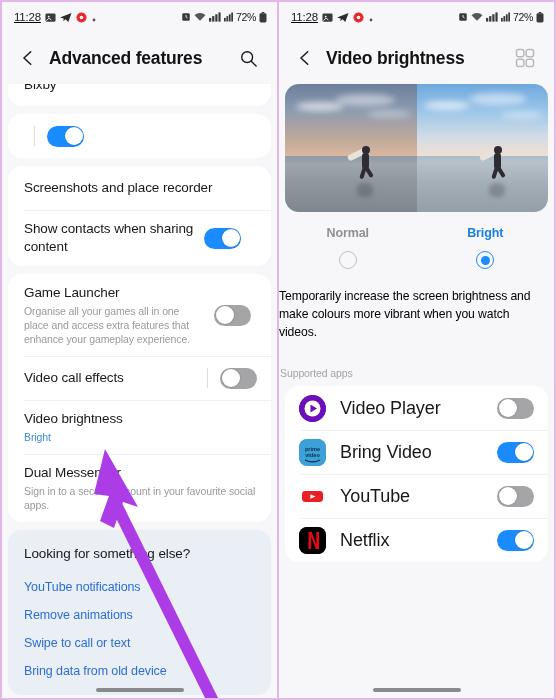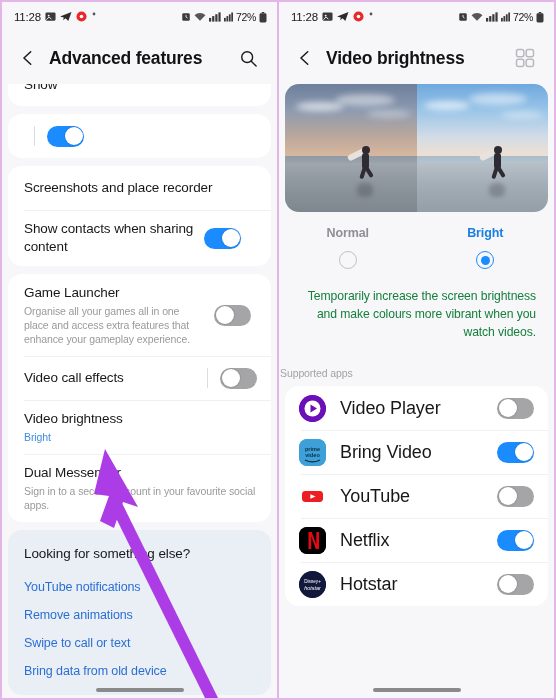--- a/index.html
+++ b/index.html
@@ -36,22 +36,23 @@
     height: 30px;
     display: flex;
     align-items: center;
     justify-content: space-between;
     padding: 0 10px 0 12px;
     background: #f7f6f8;
     box-sizing: border-box;
   }
   .sb-left {
     display: flex;
-    align-items: flex-start;
+    align-items: flex-end;
     gap: 4px;
+    text-decoration: underline;
   }
   .sb-time {
     font-size: 11.5px;
     color: #1a1a1a;
     letter-spacing: -0.2px;
   }
   .sb-ico { display: inline-flex; align-items: center; }
   .sb-right {
     display: flex;
     align-items: center;
@@ -308,26 +309,25 @@
     display: flex; align-items: center; justify-content: center;
   }
   .mode.selected .radio::after {
     content: "";
     width: 9px; height: 9px;
     border-radius: 50%;
     background: #1a8cff;
   }
 
   .mode-desc {
-    margin: 18px 18px 0 16px;
+    margin: 18px 18px 0 0;
     font-size: 12.2px;
     line-height: 18px;
-    color: #15803d;
+    color: #000000;
     letter-spacing: -0.1px;
-    text-align: right;
   }
   .section-label {
     margin: 26px 0 7px 1px;
     font-size: 10.5px;
     color: #a3a3a7;
     letter-spacing: -0.1px;
   }
 
   
   .app-icon {
@@ -454,21 +454,21 @@
             <path d="M12.9 12.9 18 18" stroke="#1b1b1b" stroke-width="1.5" stroke-linecap="round"></path>
           </svg>
       </div>
     </div>
 
     <div class="scroll">
 
       <div class="card flat-top" style="margin-top:-8px;">
         <div class="row" style="min-height:30px;align-items:flex-start;">
           <div class="row-text" style="padding:0 0 8px 0;">
-            <div class="row-title">Show</div>
+            <div class="row-title">Bixby</div>
           </div>
         </div>
       </div>
 
       <div class="card">
         <div class="row">
           <div class="toggle-wrap">
             <div class="divider-v"></div>
             <div class="toggle on">
                 <div class="knob"></div>
@@ -739,33 +739,20 @@
                 <rect width="27" height="27" rx="8" fill="#000"></rect>
                 <path d="M9.5 5h3.2l4.6 12.4V5H20v17h-3.2L12.2 9.3V22H9.5Z" fill="#e50914"></path>
               </svg>
           </div>
           <div class="app-name">Netflix</div>
           <div class="toggle on">
               <div class="knob"></div>
             </div>
         </div>
 
-        <div class="row app-row">
-          <div class="app-icon" style="background:#11183c;border-radius:50%;">
-            <svg width="27" height="27" viewBox="0 0 27 27">
-                <circle cx="13.5" cy="13.5" r="13.5" fill="#11183c"></circle>
-                <text x="13.5" y="12" font-size="4.6" fill="#fff" text-anchor="middle" font-family="Liberation Sans, sans-serif">Disney+</text>
-                <text x="13.5" y="18.5" font-size="5.4" fill="#fff" text-anchor="middle" font-family="Liberation Sans, sans-serif" font-style="italic">hotstar</text>
-              </svg>
-          </div>
-          <div class="app-name">Hotstar</div>
-          <div class="toggle off">
-              <div class="knob"></div>
-            </div>
-        </div>
 
       </div>
     </div>
 
     <div class="home-ind"></div>
   </div>
 
 </div>
 
 </body></html>

